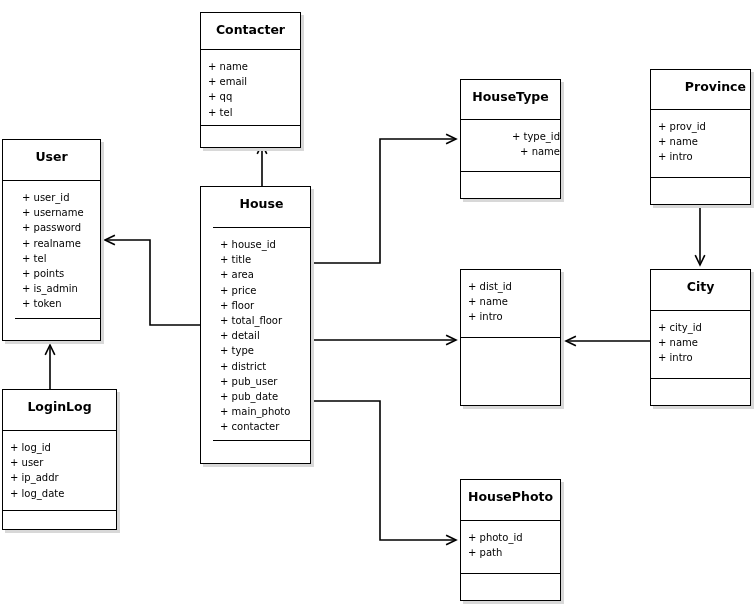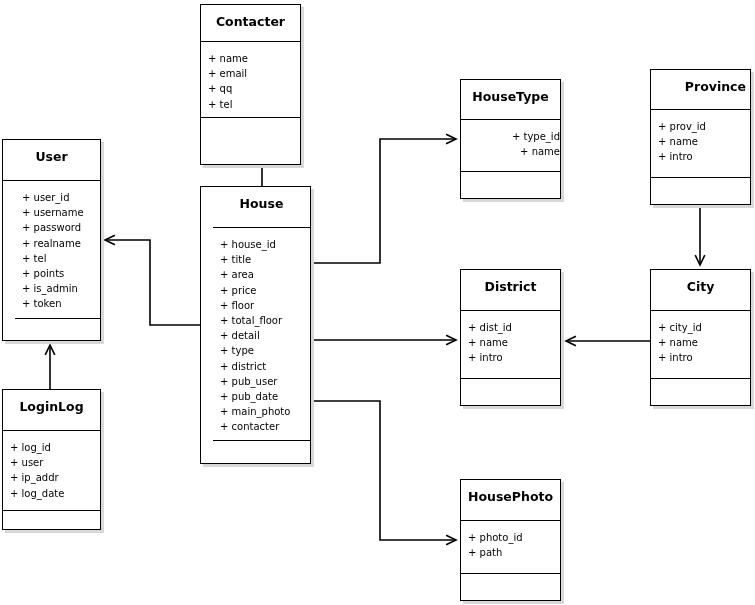--- a/index.html
+++ b/index.html
@@ -94,21 +94,21 @@
       <g>
         <polyline points="650,341 566,341" fill="none" stroke="#000000" stroke-width="1.6"></polyline>
         <path d="M 575.9049181258795 336.21537912477646 L 566 341 L 575.9049181258795 345.78462087522354" fill="none" stroke="#000000" stroke-width="1.6"></path>
       </g>
       <g>
         <polyline points="700,205 700,265" fill="none" stroke="#000000" stroke-width="1.6"></polyline>
         <path d="M 695.2153791247765 255.09508187412055 L 700 265 L 704.7846208752235 255.09508187412055" fill="none" stroke="#000000" stroke-width="1.6"></path>
       </g>
     </svg>
 
-<div class="uml-class" style="left: 200px; top: 4px; width: 101px; height: 161px;">
+<div class="uml-class" style="left: 200px; top: 12px; width: 101px; height: 136px;">
       <div class="uml-title" style="height: 37px;">Contacter</div>
       <div class="uml-attrs" style="height: 76px;">
         <div class="uml-attr">+ name</div>
         <div class="uml-attr">+ email</div>
         <div class="uml-attr">+ qq</div>
         <div class="uml-attr">+ tel</div>
       </div>
       <div class="uml-ops" style="height: 19.8px;"></div>
     </div>
     <div class="uml-class" style="left: 460px; top: 79px; width: 101px; height: 120px;">
@@ -155,38 +155,37 @@
         <div class="uml-attr">+ type</div>
         <div class="uml-attr">+ district</div>
         <div class="uml-attr">+ pub_user</div>
         <div class="uml-attr">+ pub_date</div>
         <div class="uml-attr">+ main_photo</div>
         <div class="uml-attr">+ contacter</div>
       </div>
       <div class="uml-ops" style="height: 20.8px;"></div>
     </div>
     <div class="uml-class" style="left: 460px; top: 269px; width: 101px; height: 137px;">
-      <div class="uml-title" style="height: 41px;">District</div>
       <div class="uml-attrs" style="height: 68px;">
         <div class="uml-attr">+ dist_id</div>
         <div class="uml-attr">+ name</div>
         <div class="uml-attr">+ intro</div>
       </div>
       <div class="uml-ops" style="height: 24.8px;"></div>
     </div>
     <div class="uml-class" style="left: 650px; top: 269px; width: 101px; height: 137px;">
       <div class="uml-title" style="height: 41px;">City</div>
       <div class="uml-attrs" style="height: 68px;">
         <div class="uml-attr">+ city_id</div>
         <div class="uml-attr">+ name</div>
         <div class="uml-attr">+ intro</div>
       </div>
       <div class="uml-ops" style="height: 24.8px;"></div>
     </div>
-    <div class="uml-class" style="left: 2px; top: 389px; width: 99px; height: 141px;">
+    <div class="uml-class" style="left: 2px; top: 389px; width: 115px; height: 141px;">
       <div class="uml-title" style="height: 41px;">LoginLog</div>
       <div class="uml-attrs" style="height: 80px;">
         <div class="uml-attr">+ log_id</div>
         <div class="uml-attr">+ user</div>
         <div class="uml-attr">+ ip_addr</div>
         <div class="uml-attr">+ log_date</div>
       </div>
       <div class="uml-ops" style="height: 16.8px;"></div>
     </div>
     <div class="uml-class" style="left: 460px; top: 479px; width: 101px; height: 122px;">

